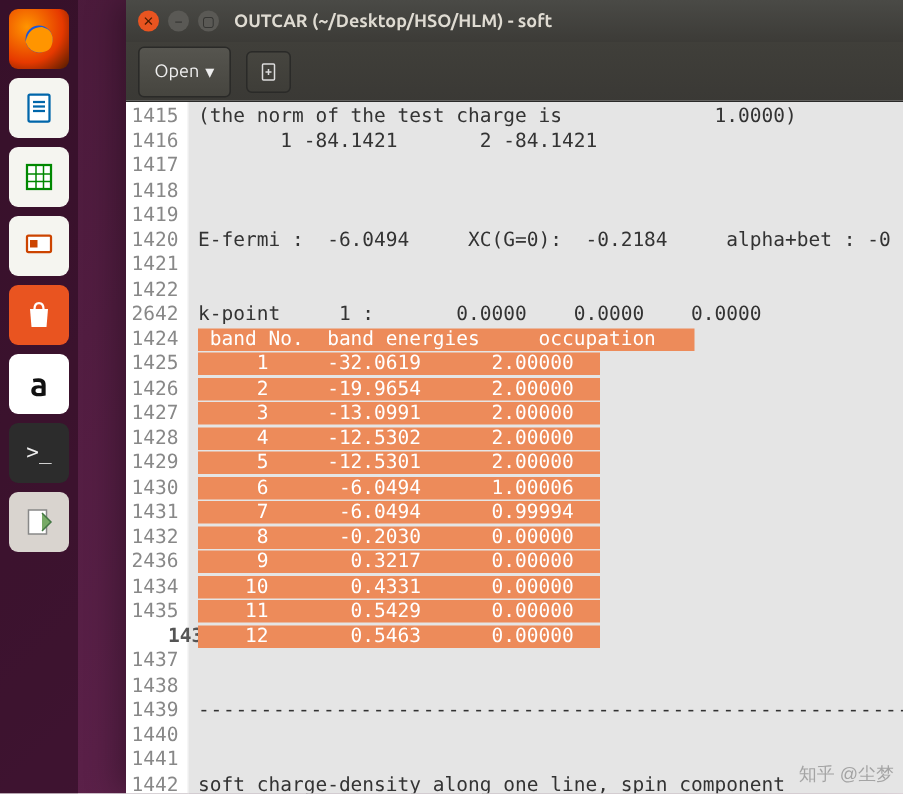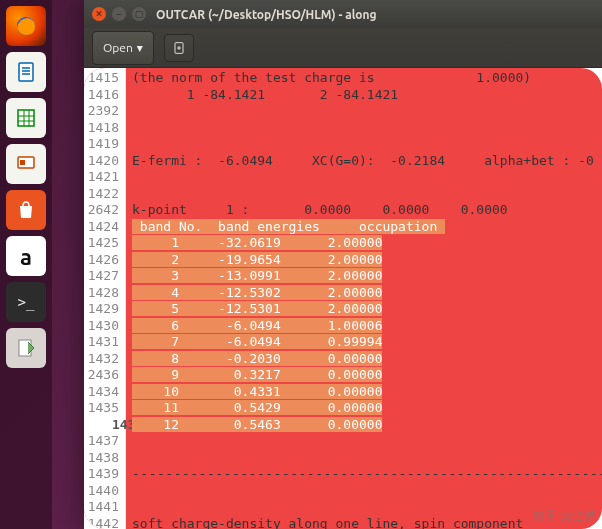--- a/index.html
+++ b/index.html
@@ -26,27 +26,27 @@
   .win-btns { display: flex; gap: 6px; margin-right: 10px; }
   .win-btn { width: 14px; height: 14px; border-radius: 50%; background: #5a5955; display: flex; align-items: center; justify-content: center; font-size: 9px; color: #2a2a28; }
   .win-btn.close { background: #e95420; color: #4a1a00; }
   .title-text { font-weight: bold; }
 
   .toolbar { height: 40px; background: linear-gradient(#403f3a, #3a3935); display: flex; align-items: center; padding: 0 8px; gap: 10px; border-bottom: 1px solid #2a2a28; }
   .open-btn { height: 28px; padding: 16px 10px; background: linear-gradient(#56554f, #46453f); border: 1px solid #2a2a28; border-radius: 4px; color: #eee; font-size: 12px; display: flex; align-items: center; gap: 4px; cursor: pointer; }
   .newtab-btn { width: 30px; height: 28px; background: linear-gradient(#46453f, #3e3d38); border: 1px solid #2a2a28; border-radius: 4px; display: flex; align-items: center; justify-content: center; cursor: pointer; }
   .newtab-btn svg { width: 16px; height: 16px; stroke: #ddd; fill: none; stroke-width: 1.5; }
 
-  .editor { flex: 1; display: flex; background: #ef4444; font-family: "DejaVu Sans Mono","Ubuntu Mono",monospace; font-size: 13px; line-height: 16.5px; overflow: hidden; border-radius: 21px; }
+  .editor { flex: 1; display: flex; background: #e5e5e5; font-family: "DejaVu Sans Mono","Ubuntu Mono",monospace; font-size: 13px; line-height: 16.5px; overflow: hidden; }
   .gutter { width: 42px; text-align: right; padding: 2px 6px 0 0; color: #888; background: #fff; border-right: 1px solid #eee; }
   .gutter div.bold { font-weight: bold; color: #555; margin-left: 28px; }
   .content { flex: 1; padding: 2px 0 0 6px; color: #333; white-space: pre; position: relative; }
   .line { height: 16.5px; }
   .hl { background: #ed8b5a; color: #fff; display: inline; }
-  .hl-line .hl { padding-right: 0; }
+  .hl-line .hl { padding-right: 18px; }
   .dashed { letter-spacing: 0.5px; }
 
   .watermark { position: absolute; right: 6px; bottom: 4px; color: rgba(120,120,120,0.6); font-size: 12px; font-family: sans-serif; text-align: right; }
 </style>
 </head>
 <body>
 
 <div class="desktop-bg"></div>
 
 <div class="launcher">
@@ -105,42 +105,42 @@
       <div class="win-btn close">
           <span>✕</span>
         </div>
       <div class="win-btn">
           <span>–</span>
         </div>
       <div class="win-btn">
           <span>▢</span>
         </div>
     </div>
-    <div class="title-text">OUTCAR (~/Desktop/HSO/HLM) - along</div>
+    <div class="title-text">OUTCAR (~/Desktop/HSO/HLM) - soft</div>
   </div>
 
   <div class="toolbar">
     <div class="open-btn">
       <span>Open</span>
       <span>▾</span>
     </div>
     <div class="newtab-btn">
       <svg viewBox="0 0 24 24">
           <rect x="6" y="4" width="12" height="16" rx="1"></rect>
           <line x1="12" y1="9" x2="12" y2="15"></line>
           <line x1="9" y1="12" x2="15" y2="12"></line>
         </svg>
     </div>
   </div>
 
   <div class="editor">
     <div class="gutter" id="gutter">
         <div>1415</div>
         <div>1416</div>
-        <div>2392</div>
+        <div>1417</div>
         <div>1418</div>
         <div>1419</div>
         <div>1420</div>
         <div>1421</div>
         <div>1422</div>
         <div>2642</div>
         <div>1424</div>
         <div>1425</div>
         <div>1426</div>
         <div>1427</div>

